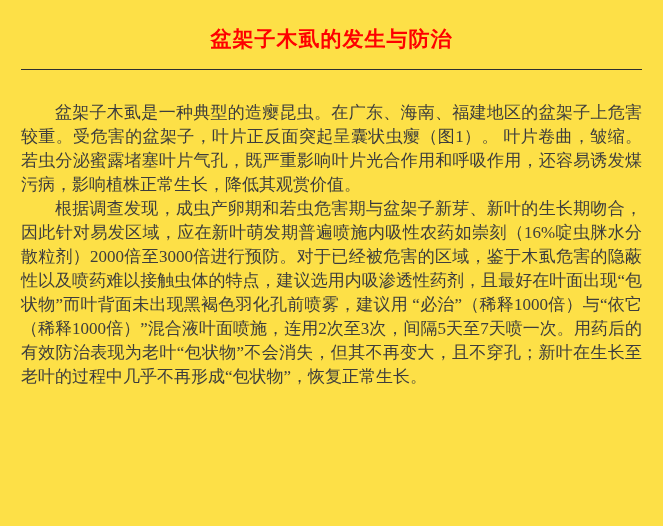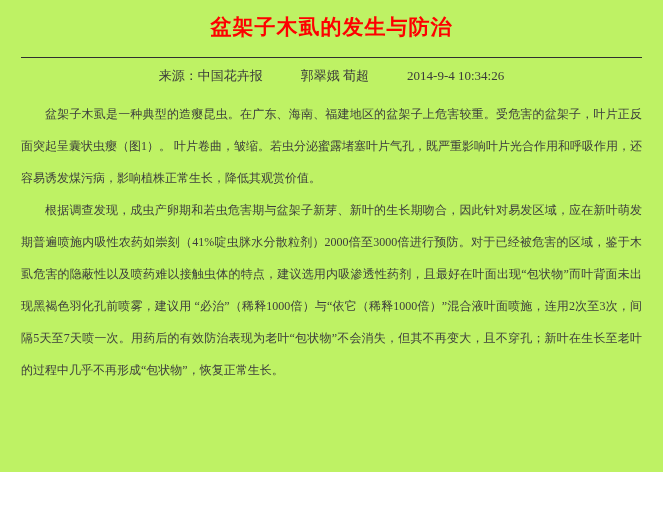--- a/index.html
+++ b/index.html
@@ -8,24 +8,24 @@
     background: #ffffff;
   }
   body {
     width: 663px;
     height: 526px;
     overflow: hidden;
     font-family: "Liberation Serif", "DejaVu Serif", serif;
   }
   .page {
     width: 663px;
-    height: 472px;
-    background: #bef264;
+    height: 526px;
+    background: #fde047;
     box-sizing: border-box;
-    padding: 0 21px;
+    padding: 12px 21px;
   }
   .article-title {
     margin: 0;
     padding-top: 14px;
     text-align: center;
     font-size: 21px;
     font-weight: bold;
     color: #fe0000;
     line-height: 26px;
     letter-spacing: 1px;
@@ -41,42 +41,39 @@
     font-size: 13px;
     color: #3a3a3a;
     line-height: 18px;
     white-space: nowrap;
   }
   .article-meta .meta-gap {
     display: inline-block;
     width: 38px;
   }
   .article-body {
-    margin-top: 13px;
-    font-size: 12px;
+    margin-top: 31px;
+    font-size: 17px;
     color: #3d3d3d;
-    line-height: 32px;
+    line-height: 24px;
     text-align: justify;
   }
   .article-body p {
     margin: 0;
     text-indent: 2em;
   }
 </style>
 </head>
 <body>
 
 <div class="page">
 
   <h1 class="article-title">盆架子木虱的发生与防治</h1>
 
   <div class="divider"></div>
 
-  <div class="article-meta">
-    <span>来源：中国花卉报</span><span class="meta-gap"></span><span>郭翠娥 荀超</span><span class="meta-gap"></span><span>2014-9-4 10:34:26</span>
-  </div>
 
   <div class="article-body">
     <p>盆架子木虱是一种典型的造瘿昆虫。在广东、海南、福建地区的盆架子上危害较重。受危害的盆架子，叶片正反面突起呈囊状虫瘿（图1）。 叶片卷曲，皱缩。若虫分泌蜜露堵塞叶片气孔，既严重影响叶片光合作用和呼吸作用，还容易诱发煤污病，影响植株正常生长，降低其观赏价值。</p>
-    <p>根据调查发现，成虫产卵期和若虫危害期与盆架子新芽、新叶的生长期吻合，因此针对易发区域，应在新叶萌发期普遍喷施内吸性农药如崇刻（41%啶虫脒水分散粒剂）2000倍至3000倍进行预防。对于已经被危害的区域，鉴于木虱危害的隐蔽性以及喷药难以接触虫体的特点，建议选用内吸渗透性药剂，且最好在叶面出现“包状物”而叶背面未出现黑褐色羽化孔前喷雾，建议用 “必治”（稀释1000倍）与“依它（稀释1000倍）”混合液叶面喷施，连用2次至3次，间隔5天至7天喷一次。用药后的有效防治表现为老叶“包状物”不会消失，但其不再变大，且不穿孔；新叶在生长至老叶的过程中几乎不再形成“包状物”，恢复正常生长。</p>
+    <p>根据调查发现，成虫产卵期和若虫危害期与盆架子新芽、新叶的生长期吻合，因此针对易发区域，应在新叶萌发期普遍喷施内吸性农药如崇刻（16%啶虫脒水分散粒剂）2000倍至3000倍进行预防。对于已经被危害的区域，鉴于木虱危害的隐蔽性以及喷药难以接触虫体的特点，建议选用内吸渗透性药剂，且最好在叶面出现“包状物”而叶背面未出现黑褐色羽化孔前喷雾，建议用 “必治”（稀释1000倍）与“依它（稀释1000倍）”混合液叶面喷施，连用2次至3次，间隔5天至7天喷一次。用药后的有效防治表现为老叶“包状物”不会消失，但其不再变大，且不穿孔；新叶在生长至老叶的过程中几乎不再形成“包状物”，恢复正常生长。</p>
   </div>
 
 </div>
 
 </body></html>

